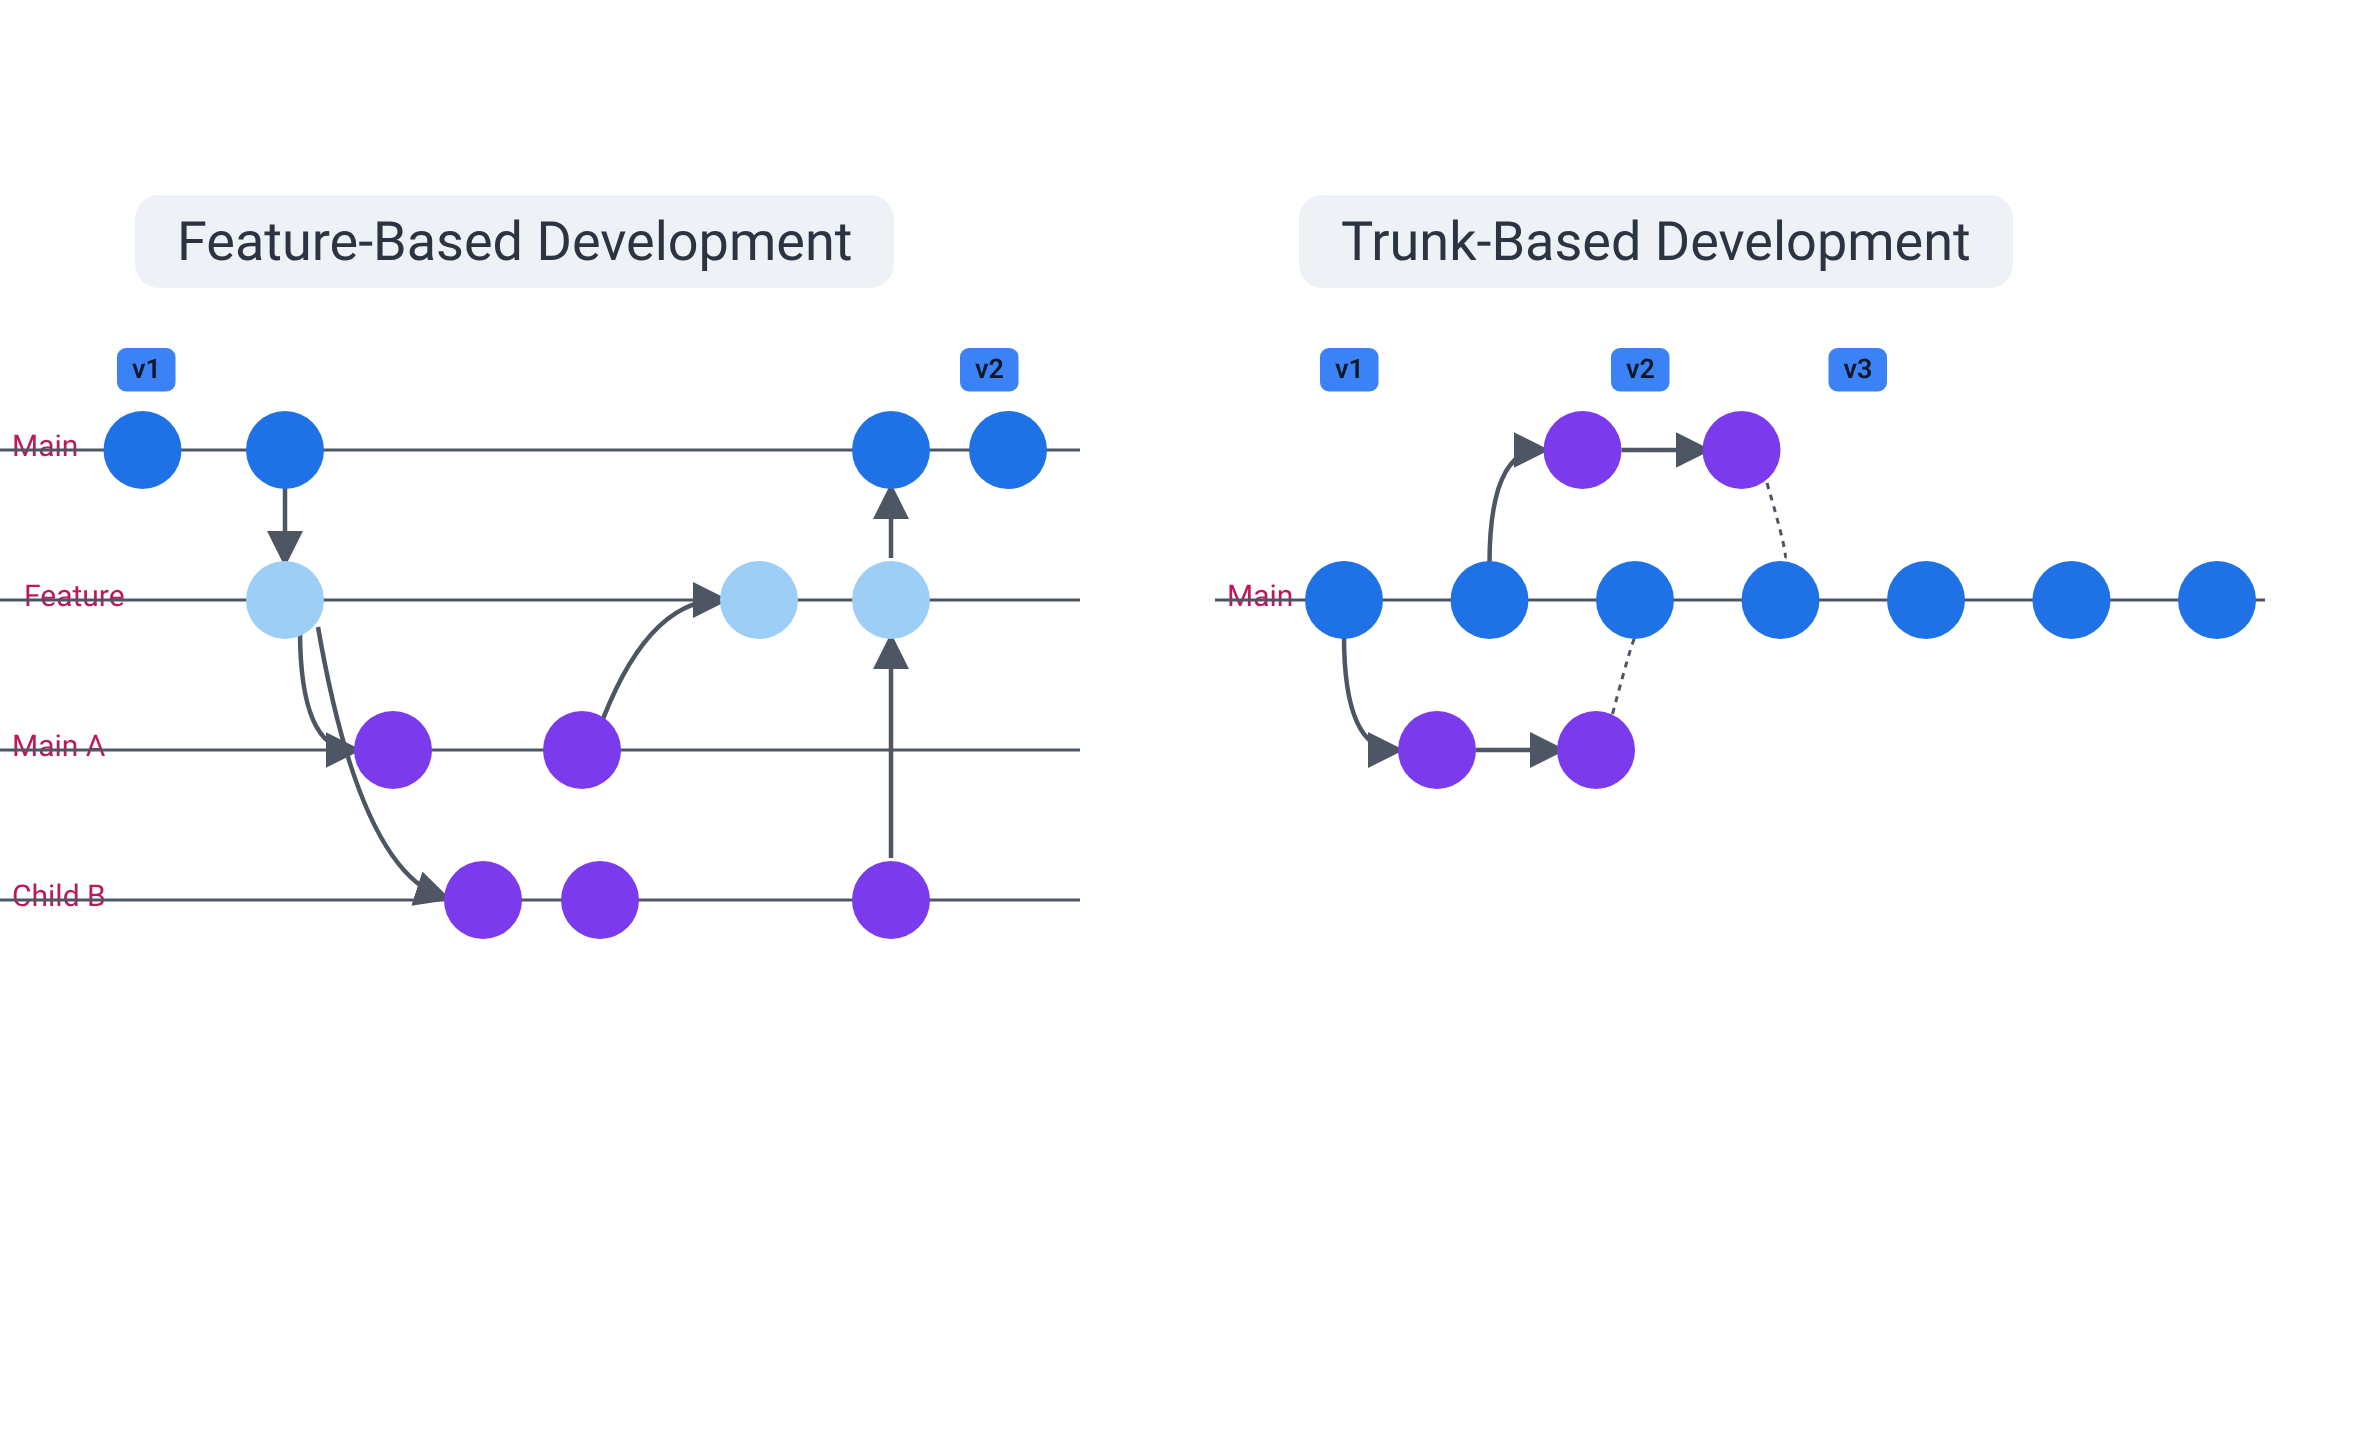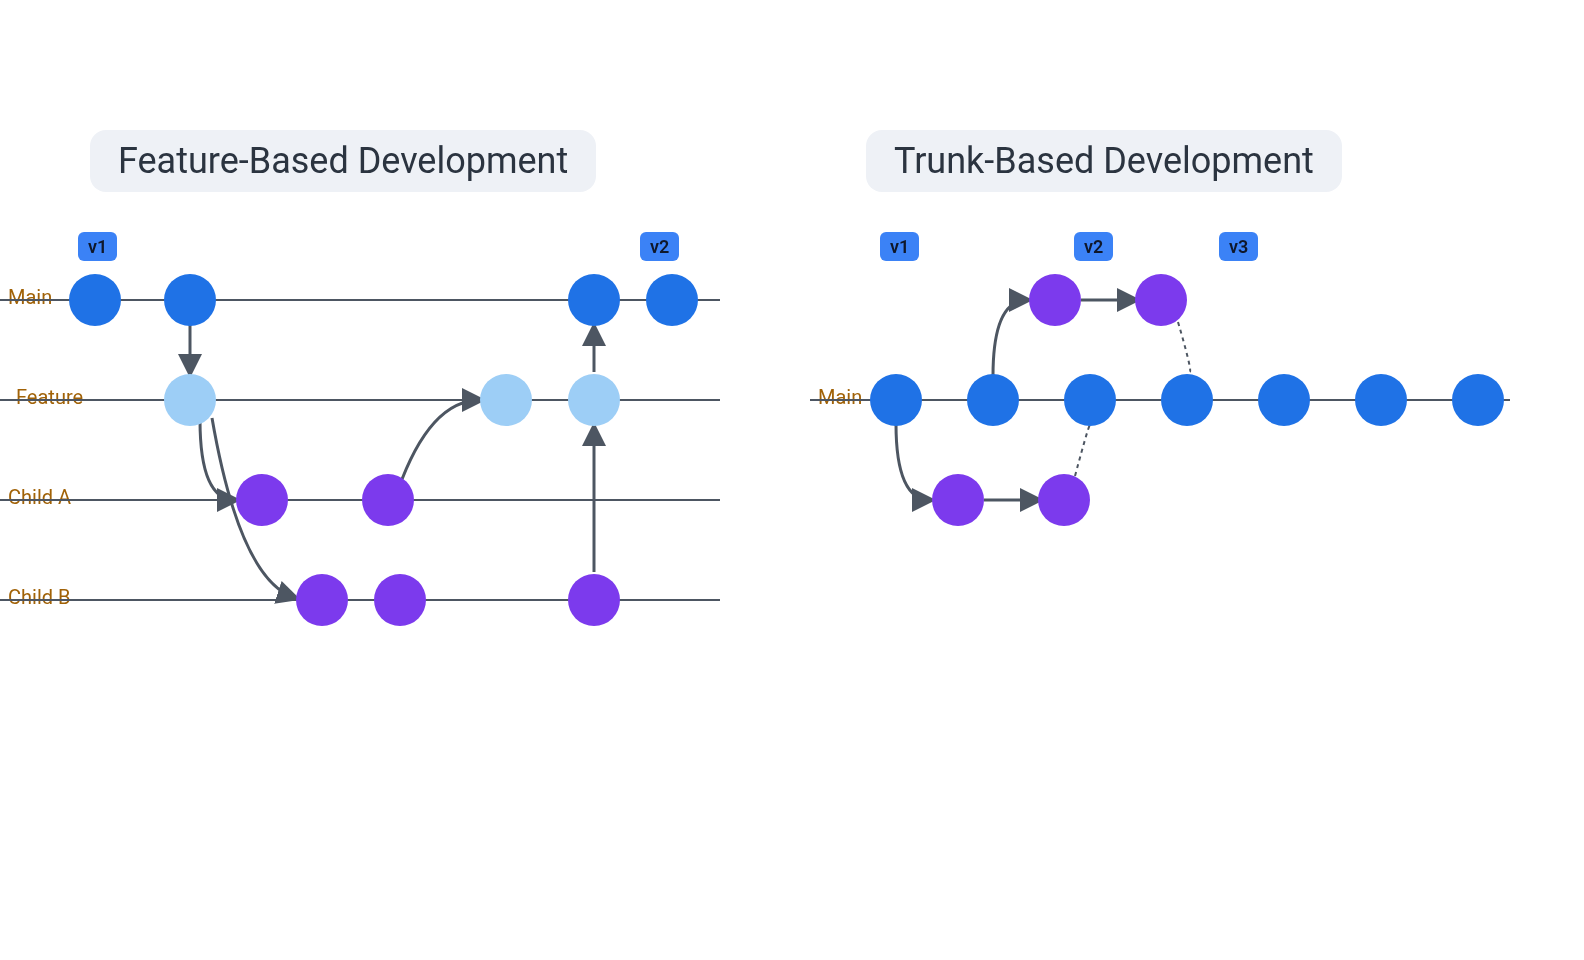--- a/index.html
+++ b/index.html
@@ -1,30 +1,30 @@
 <!DOCTYPE html>
 <html><head>
 <meta charset="utf-8">
 <style>
   html,body{margin:0;padding:0;width:1584px;height:960px;background:transparent;font-family:-apple-system,BlinkMacSystemFont,"Segoe UI",Roboto,Helvetica,Arial,sans-serif;}
   .title-pill{position:absolute;background:#eef1f6;border-radius:16px;padding:10px 28px;font-weight:400;color:#2b3440;font-size:36px;white-space:nowrap;}
-  .tiny-label{position:absolute;font-size:20px;color:#a16207;}
+  .tiny-label{position:absolute;font-size:20px;color:#be185d;}
   .version-tag{position:absolute;background:#3b82f6;color:#0f172a;font-size:18px;font-weight:600;padding:4px 10px;border-radius:6px;}
   svg{position:absolute;top:0;left:0;}
 </style>
 </head>
 <body>
 
 <div class="title-pill" style="left:90px;top:130px;">Feature-Based Development</div>
 
 <div class="title-pill" style="left:866px;top:130px;">Trunk-Based Development</div>
 
 <div class="tiny-label" style="left:8px;top:285px;">Main</div>
 <div class="tiny-label" style="left:16px;top:385px;">Feature</div>
-<div class="tiny-label" style="left:8px;top:485px;">Child A</div>
+<div class="tiny-label" style="left:8px;top:485px;">Main A</div>
 <div class="tiny-label" style="left:8px;top:585px;text-align:center;">Child B</div>
 
 <div class="version-tag" style="left:78px;top:232px;">v1</div>
 <div class="version-tag" style="left:640px;top:232px;">v2</div>
 
 <div class="tiny-label" style="left:818px;top:385px;">Main</div>
 
 <div class="version-tag" style="left:880px;top:232px;">v1</div>
 <div class="version-tag" style="left:1074px;top:232px;">v2</div>
 <div class="version-tag" style="left:1171px;top:232px;margin-left:48px;">v3</div>

